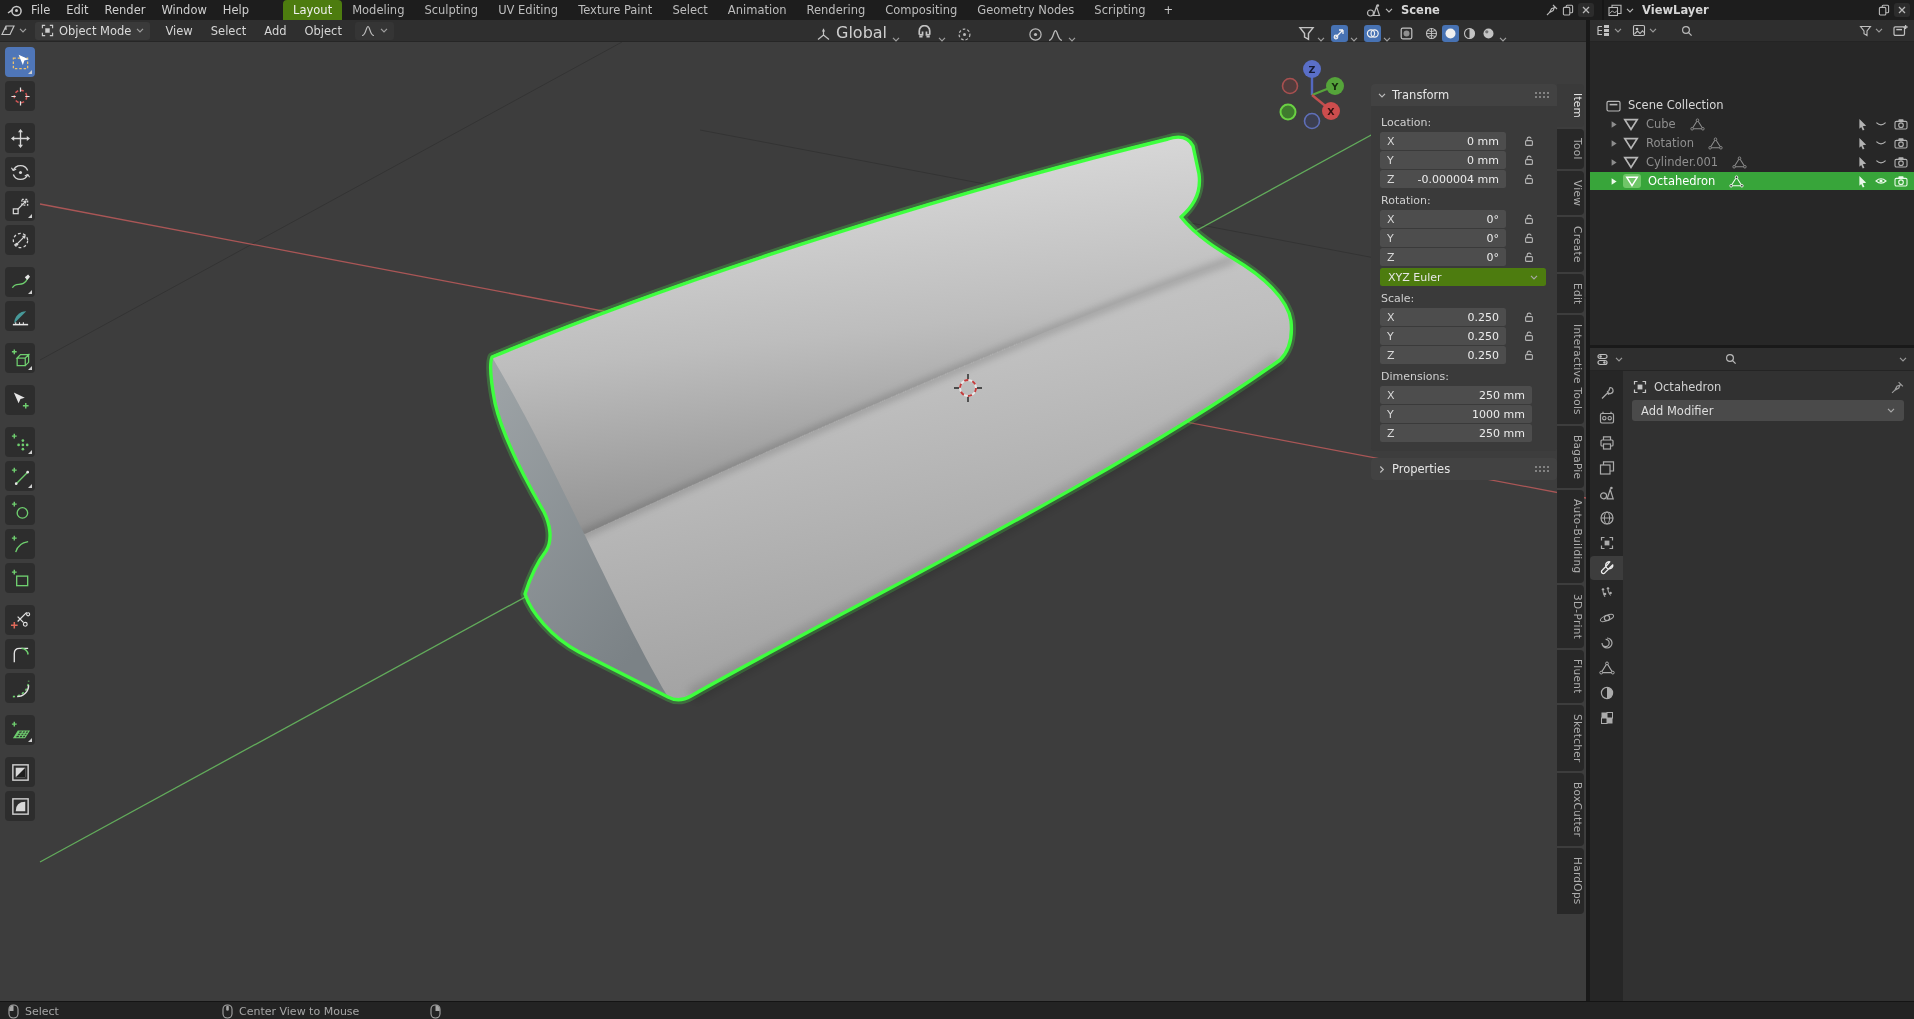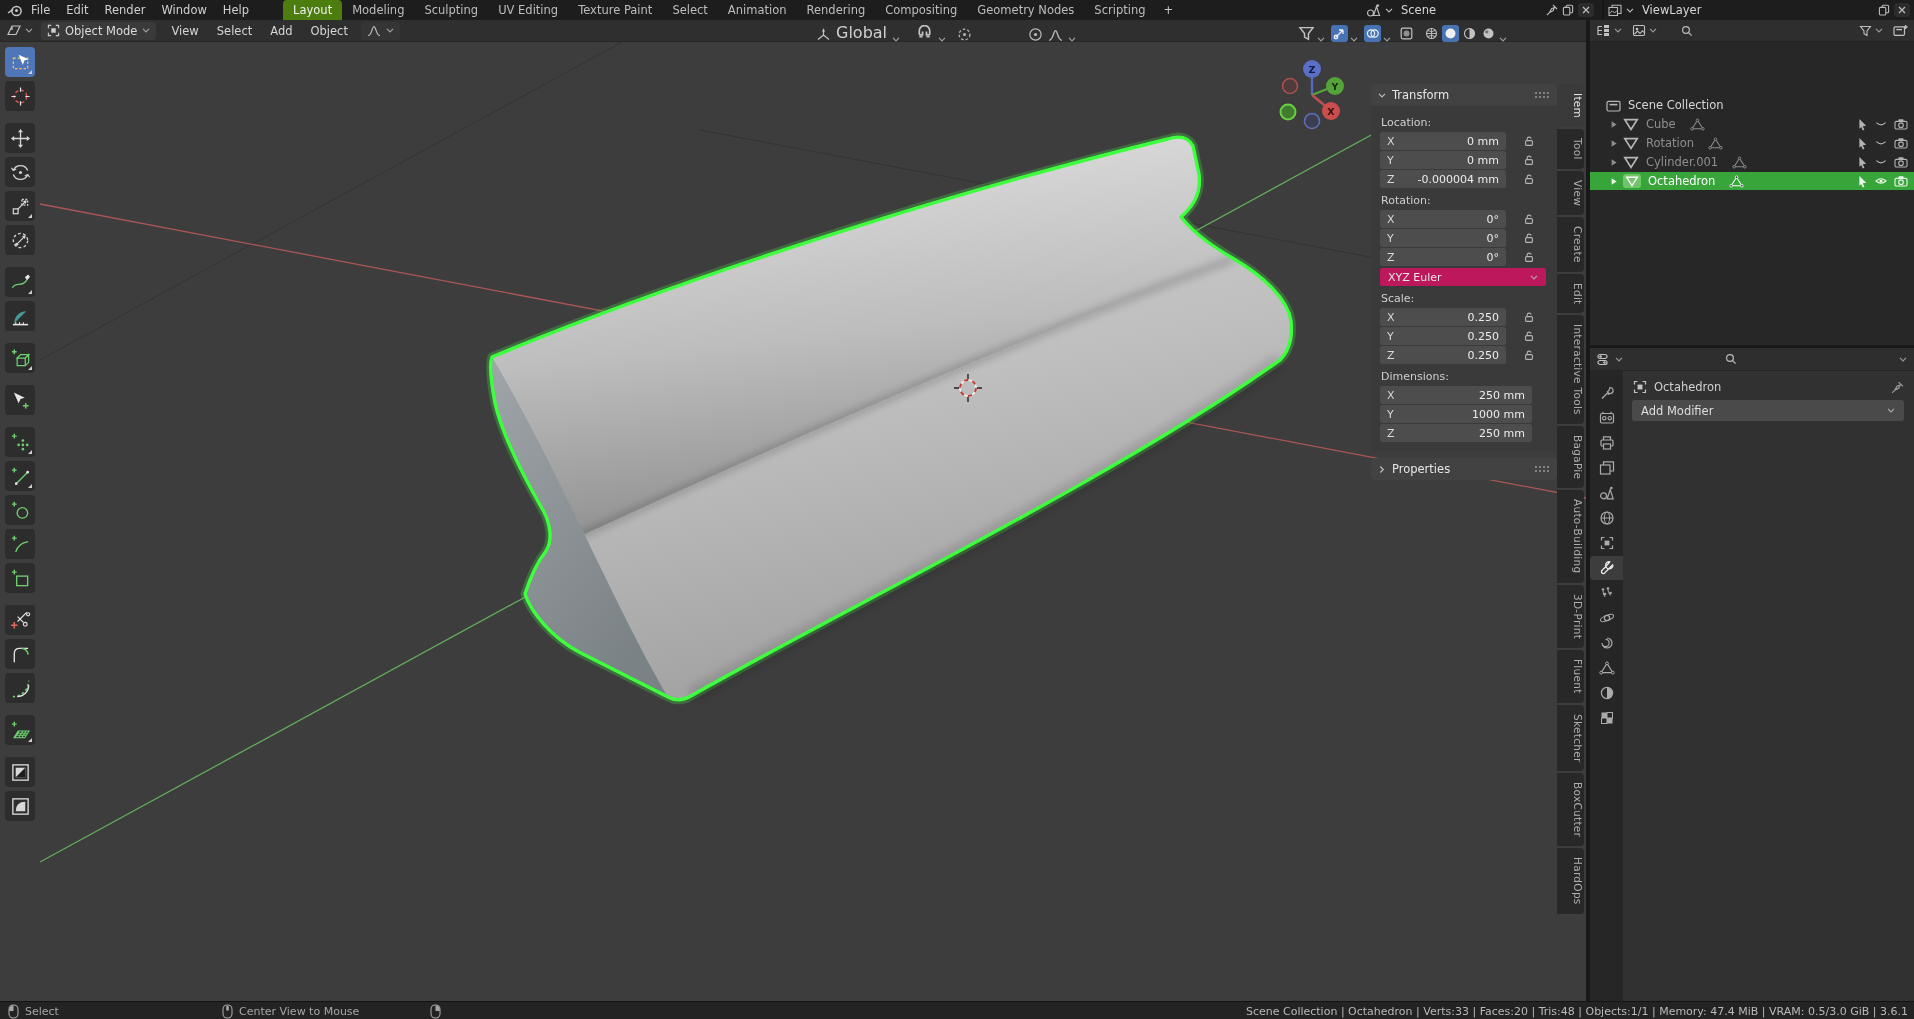--- a/index.html
+++ b/index.html
@@ -11,26 +11,26 @@
 
   
   #topbar { left:0; top:0; width:1914px; height:20px; background:#1d1d1d; display:flex; align-items:center; padding-left:7px; color:#d2d2d2; font-size:11.5px; }
   .tmenu { padding:0 8px; height:20px; display:flex; align-items:center; color:#cfcfcf; }
   .wtabs { display:flex; align-items:flex-end; height:20px; margin-left:26px; }
   .wtab { padding:3px 10px 3px; height:20px; display:flex; align-items:center; color:#bdbdbd; border-radius:4px 4px 0 0; }
   .wtab.active { background:#4d7c0f; color:#f0f0f0; }
   .wtab.plus { color:#c8c8c8; padding:3px 8px; }
   #sceneblock { position:absolute; right:316px; top:0; height:20px; width:236px; display:flex; align-items:center; gap:4px; padding:0 4px; }
   #vlblock { position:absolute; right:0; top:0; height:20px; width:312px; display:flex; align-items:center; gap:4px; padding:0 4px; border-left:2px solid #161616; }
-  .selname { color:#d6d6d6; font-size:11.5px; flex:1; padding-left:4px; }
+  .selname { color:#d6d6d6; font-size:11.5px; flex:1; padding-left:4px;font-weight:bold; }
   .ticon { color:#b9b9b9; display:flex; align-items:center; }
   .xtile { background:#2c2c2c; border-radius:3px; padding:2px 3px; }
 
   
-  #vheader { left:0; top:20px; width:1586px; height:22px; background:#2f2f2f; border-bottom:1px solid #262626; color:#d6d6d6; font-size:11.5px; display:flex; align-items:center; padding-left:6px; }
+  #vheader { left:0; top:20px; width:1586px; height:22px; background:#2f2f2f; border-bottom:1px solid #262626; color:#d6d6d6; font-size:11.5px; display:flex; align-items:center; padding-left:0; }
   .hmenu { padding:0 9px; color:#d6d6d6; }
   .hbtn { background:#3a3a3a; border-radius:3px; height:18px; display:flex; align-items:center; gap:5px; padding:0 6px; color:#dcdcdc; }
   .hgroup { position:absolute; top:20px; height:22px; display:flex; align-items:flex-end; gap:5px; color:#cfcfcf; }
   .itile { width:17px; height:17px; border-radius:3px; display:flex; align-items:center; justify-content:center; color:#c3c3c3; }
   .itile.on { background:#4772b3; color:#f2f2f2; }
   #oheader { left:1590px; top:20px; width:324px; height:22px; background:#2e2e2e; border-bottom:1px solid #242424; display:flex; align-items:center; color:#c6c6c6; padding:0 6px; gap:10px; }
 
   
   #viewport { left:0; top:42px; width:1586px; height:959px; background:#3d3d3d; overflow:hidden; }
   #vsplit { left:1586px; top:20px; width:4px; height:981px; background:#191919; }
@@ -47,21 +47,21 @@
   .panelhdr { background:#424242; border-radius:4px 4px 0 0; height:22px; display:flex; align-items:center; color:#e6e6e6; font-size:11.5px; padding:0 7px; gap:6px; }
   .panelhdr .grip { margin-left:auto; color:#9a9a9a; }
   #npbody { background:#3a3a3a; border-radius:0 0 3px 3px; padding:4px 0 8px; }
   .nplabel { color:#cfcfcf; font-size:11px; margin:6px 0 3px 10px; }
   .frow { display:flex; align-items:center; margin:0 0 1px 9px; height:18px; }
   .fbox { width:126px; height:18px; background:#4d4d4d; border-radius:2.5px; display:flex; align-items:center; padding:0 7px; font-size:11px; }
   .fbox .axl { color:#d8d8d8; }
   .fbox .val { margin-left:auto; color:#ececec; }
   .frow .lk { margin-left:17px; color:#b5b5b5; display:flex; }
   .fbox.wide { width:152px; }
-  #euler { width:166px; height:18px; background:#be185d; border-radius:2.5px; margin:2px 0 0 9px; display:flex; align-items:center; padding:0 8px; color:#e6e6e6; font-size:11px; }
+  #euler { width:166px; height:18px; background:#4d7c0f; border-radius:2.5px; margin:2px 0 0 9px; display:flex; align-items:center; padding:0 8px; color:#e6e6e6; font-size:11px; }
   #euler svg { margin-left:auto; }
   #propshdr { margin-top:7px; border-radius:4px; }
 
   
   #ntabs { left:1557px; top:42px; width:29px; display:flex; flex-direction:column; }
   .ntab { writing-mode:vertical-rl; width:27px; padding:9px 0; text-align:center; background:#282828; color:#aeaeae; font-size:10.5px; border-radius:0 4px 4px 0; margin-bottom:2px; letter-spacing:0.3px; }
   .ntab.active { background:#3a3a3a; color:#e8e8e8; }
 
   
   #outliner { left:1590px; top:42px; width:324px; height:303px; background:#272727; font-size:11.5px; color:#c0c0c0; }
@@ -1033,14 +1033,13 @@
         <rect x="4.2" y="1.8" width="2.6" height="5" rx="1.3" fill="#a6a6a6"></rect>
       </svg>
     <span>Center View to Mouse</span>
   </span>
   <span class="sitem" style="left:430px">
     <svg width="11" height="15" viewBox="0 0 11 15">
         <rect x="1" y="1" width="9" height="13" rx="4.2" fill="none" stroke="#a6a6a6" stroke-width="1.1"></rect>
         <path d="M5.5 1.3 A4.2 4.2 0 0 1 9.7 5.5 V7 H5.5 Z" fill="#a6a6a6"></path>
       </svg>
   </span>
-  <span id="stats">Scene Collection | Octahedron | Verts:33 | Faces:20 | Tris:48 | Objects:1/1 | Memory: 47.4 MiB | VRAM: 0.5/3.0 GiB | 3.6.1</span>
 </div>
 
 </body></html>

